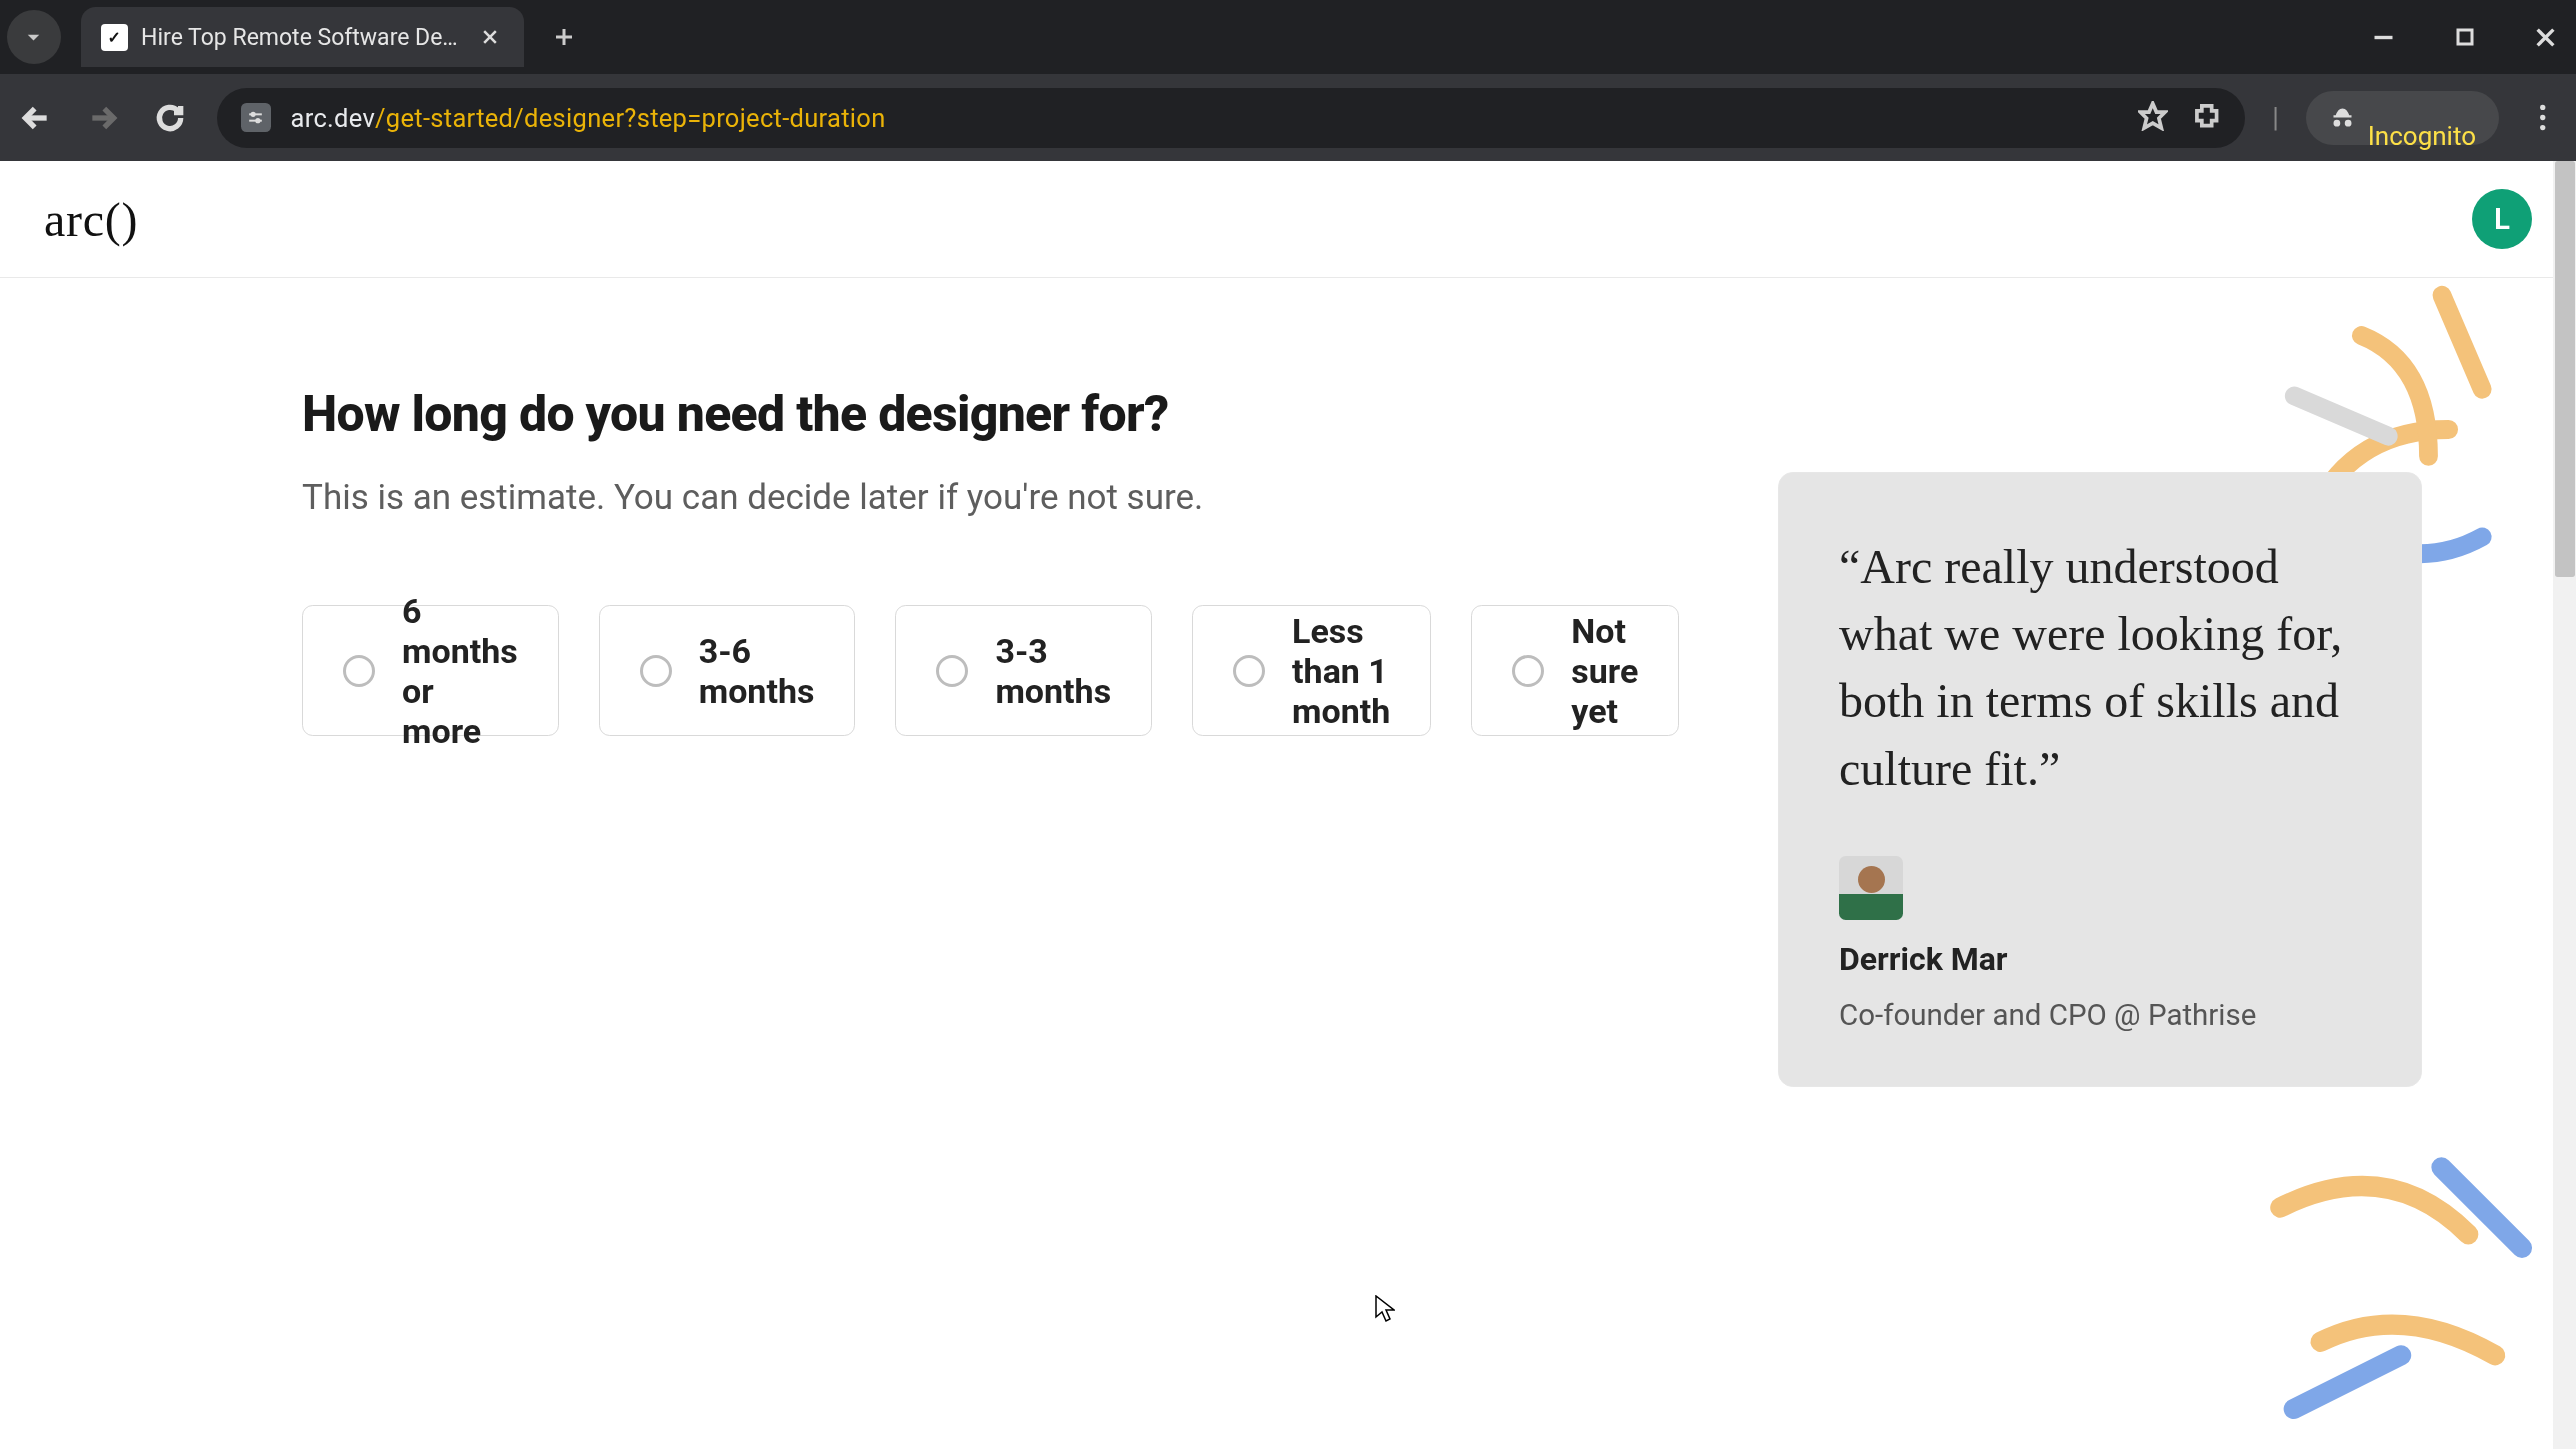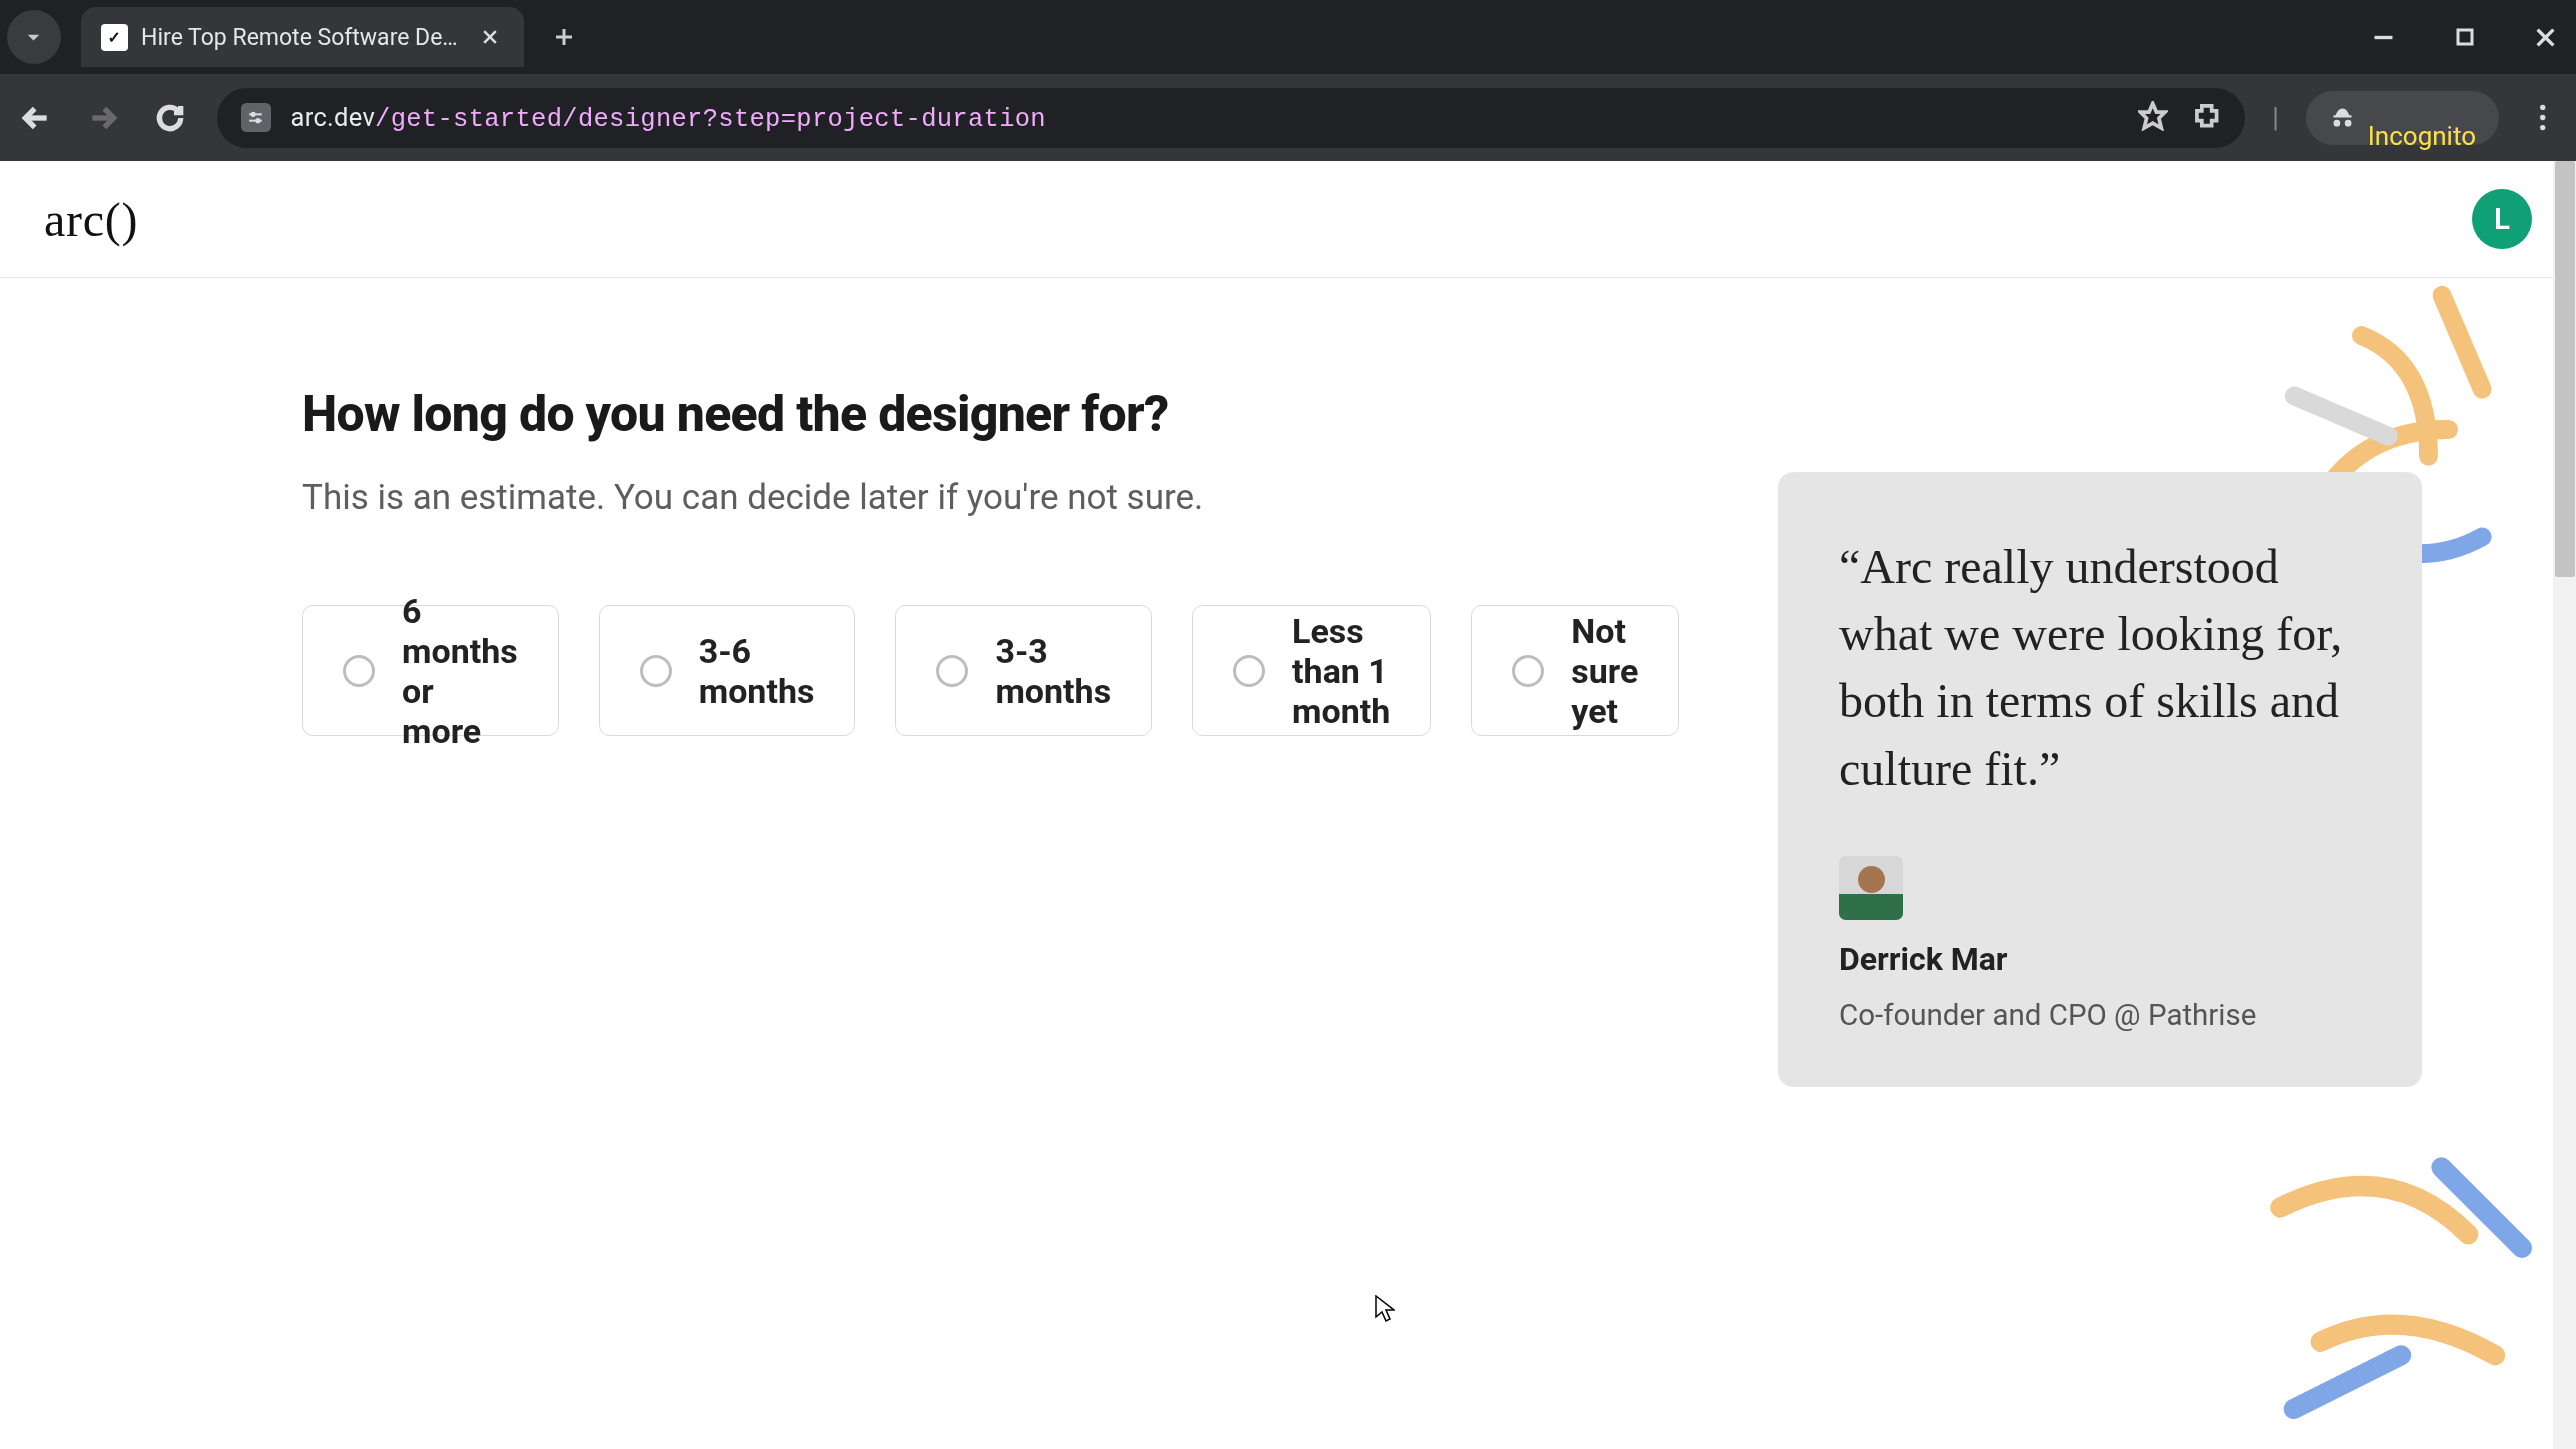--- a/index.html
+++ b/index.html
@@ -117,21 +117,21 @@
     background: #5f6368;
     border-radius: 5.4px;
     display: flex; align-items: center; justify-content: center;
   }
   .urlbar .siteinfo svg { width: 19px; height: 19px; stroke: #ddd; stroke-width: 2.5; fill: none; }
   .urlbar .url {
     color: #e8eaed;
     font-size: 25.5px;
     letter-spacing: 0.3px;
   }
-  .urlbar .url .path { color: #f0abfc; font-family: Liberation Mono, monospace; }
+  .urlbar .url .path { color: #eab308; }
   .urlbar .right {
     display: flex; align-items: center; gap: 24px;
   }
   .urlbar .staricon svg { width: 29.5px; height: 29.5px; stroke: #ccc; stroke-width: 3; fill: none; }
   .urlbar .puzzleicon svg { width: 29.5px; height: 29.5px; stroke: #ccc; stroke-width: 3; fill: none; }
   .toolbar .incognito {
     display: flex; align-items: center; gap: 12px;
     background: #47484b;
     border-radius: 30px;
     height: 54px;

